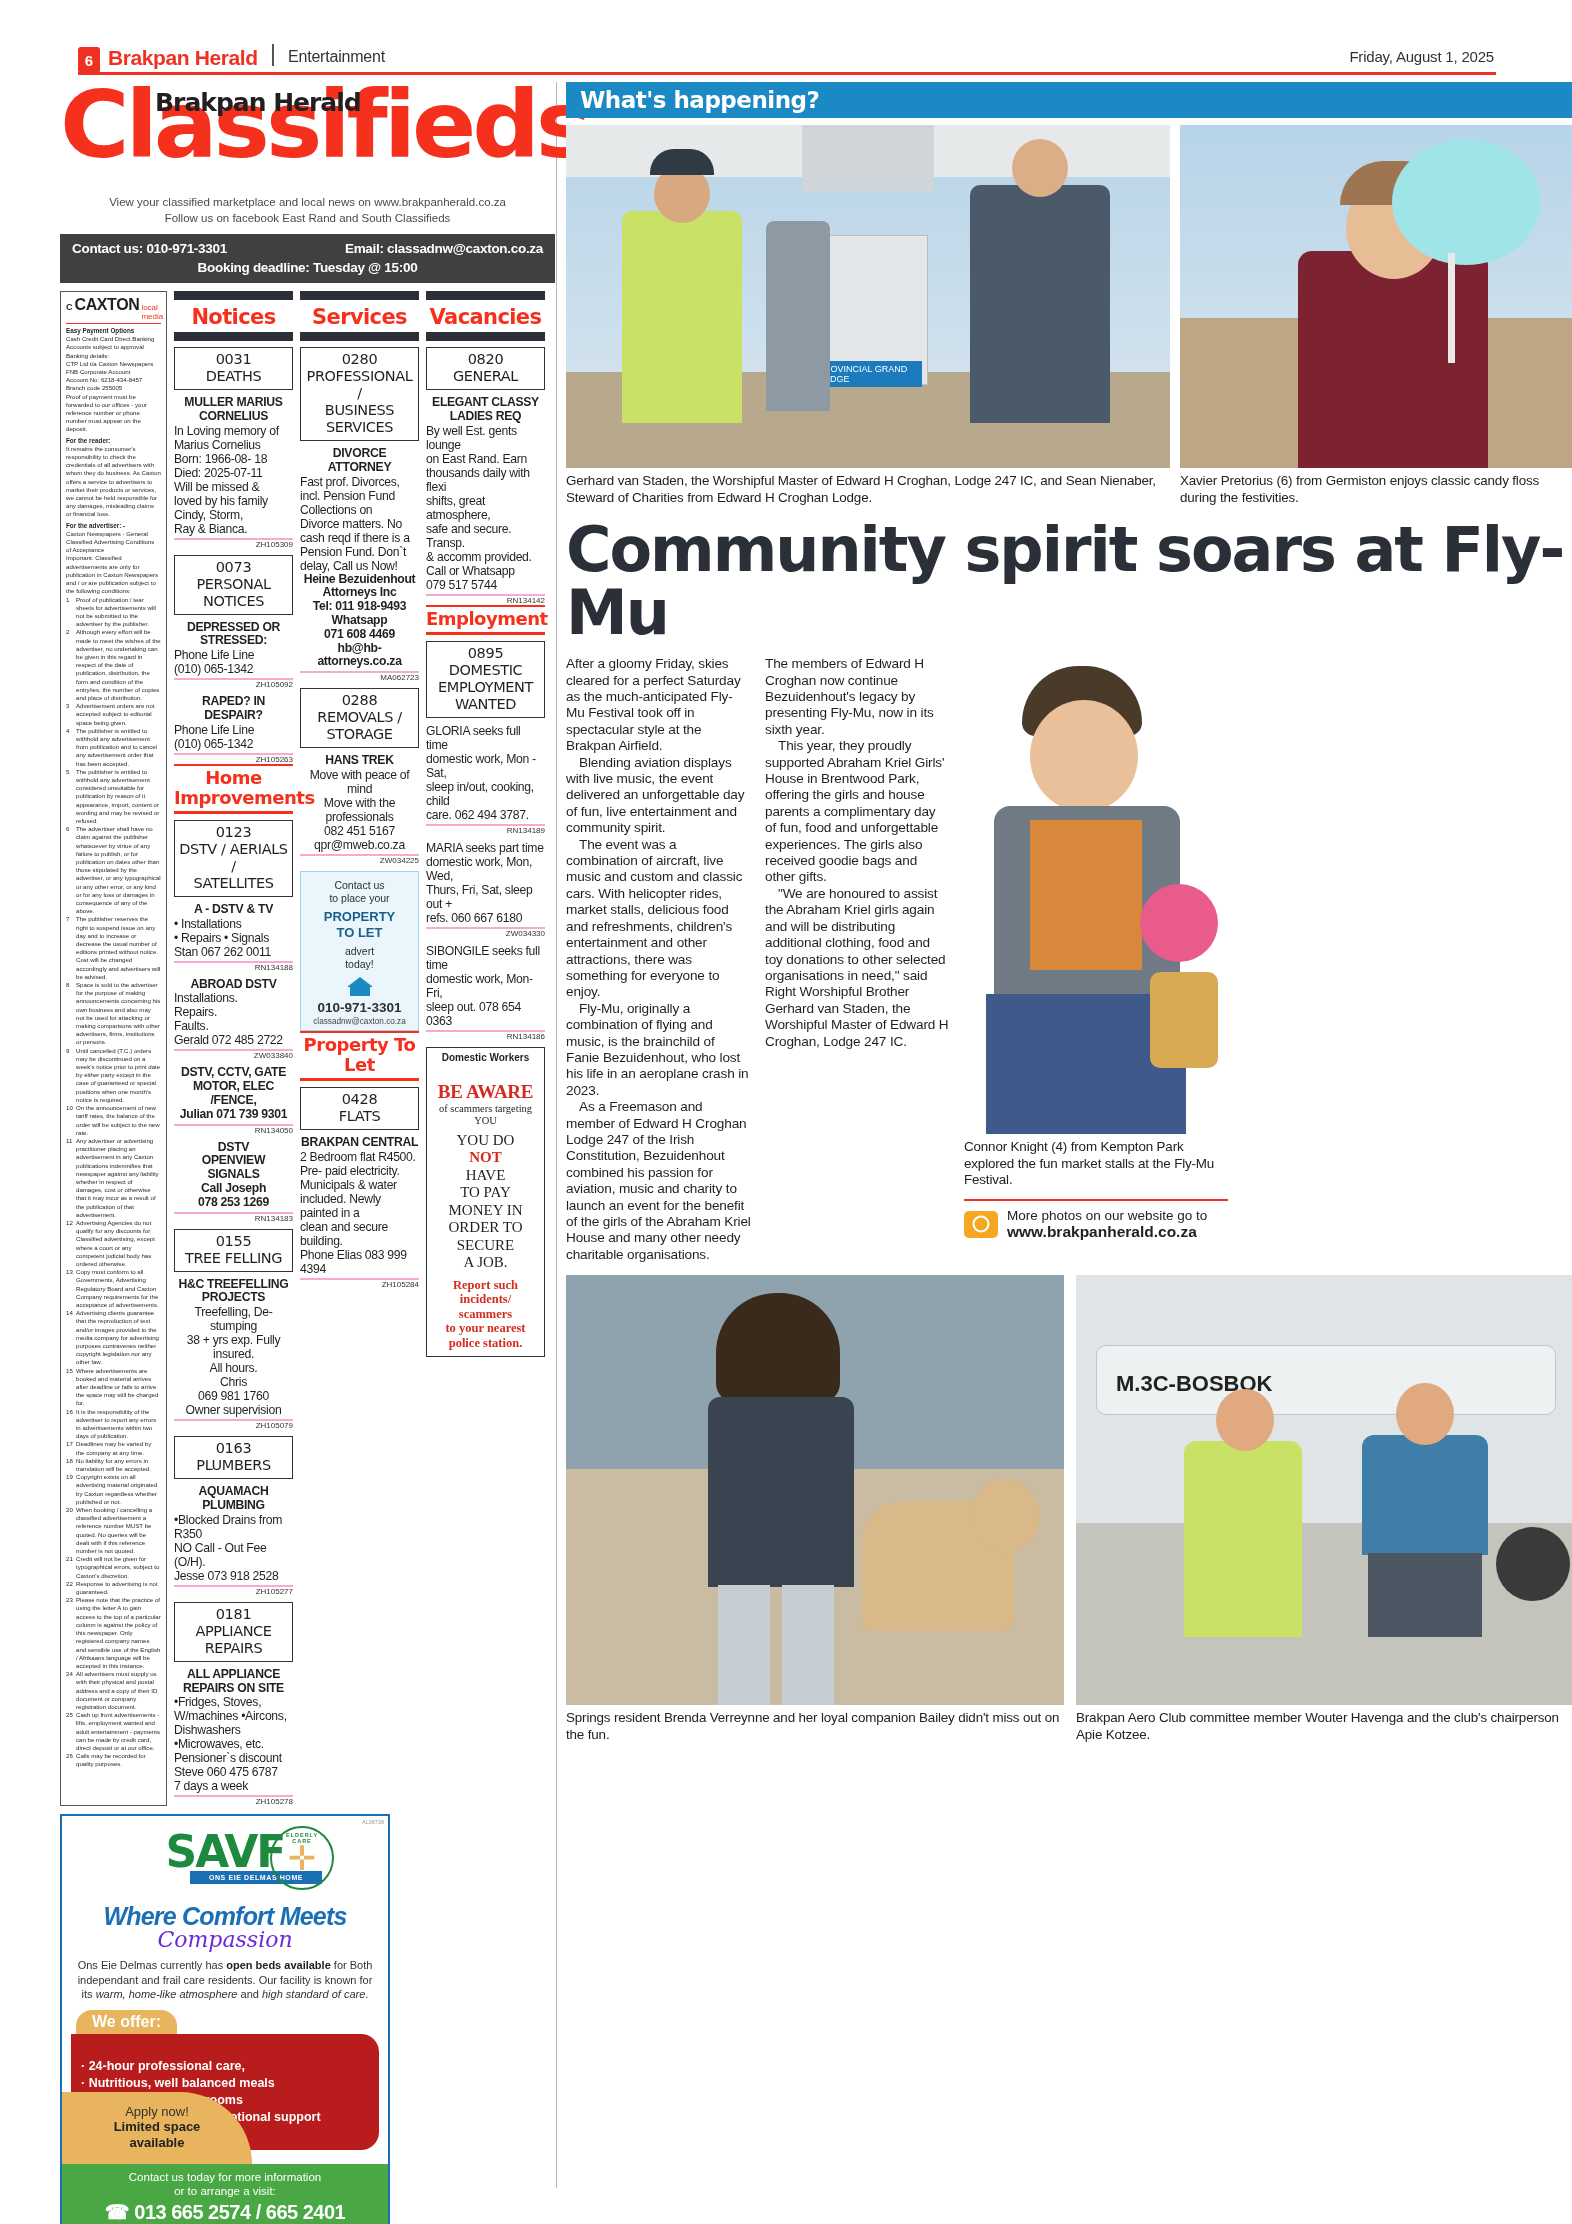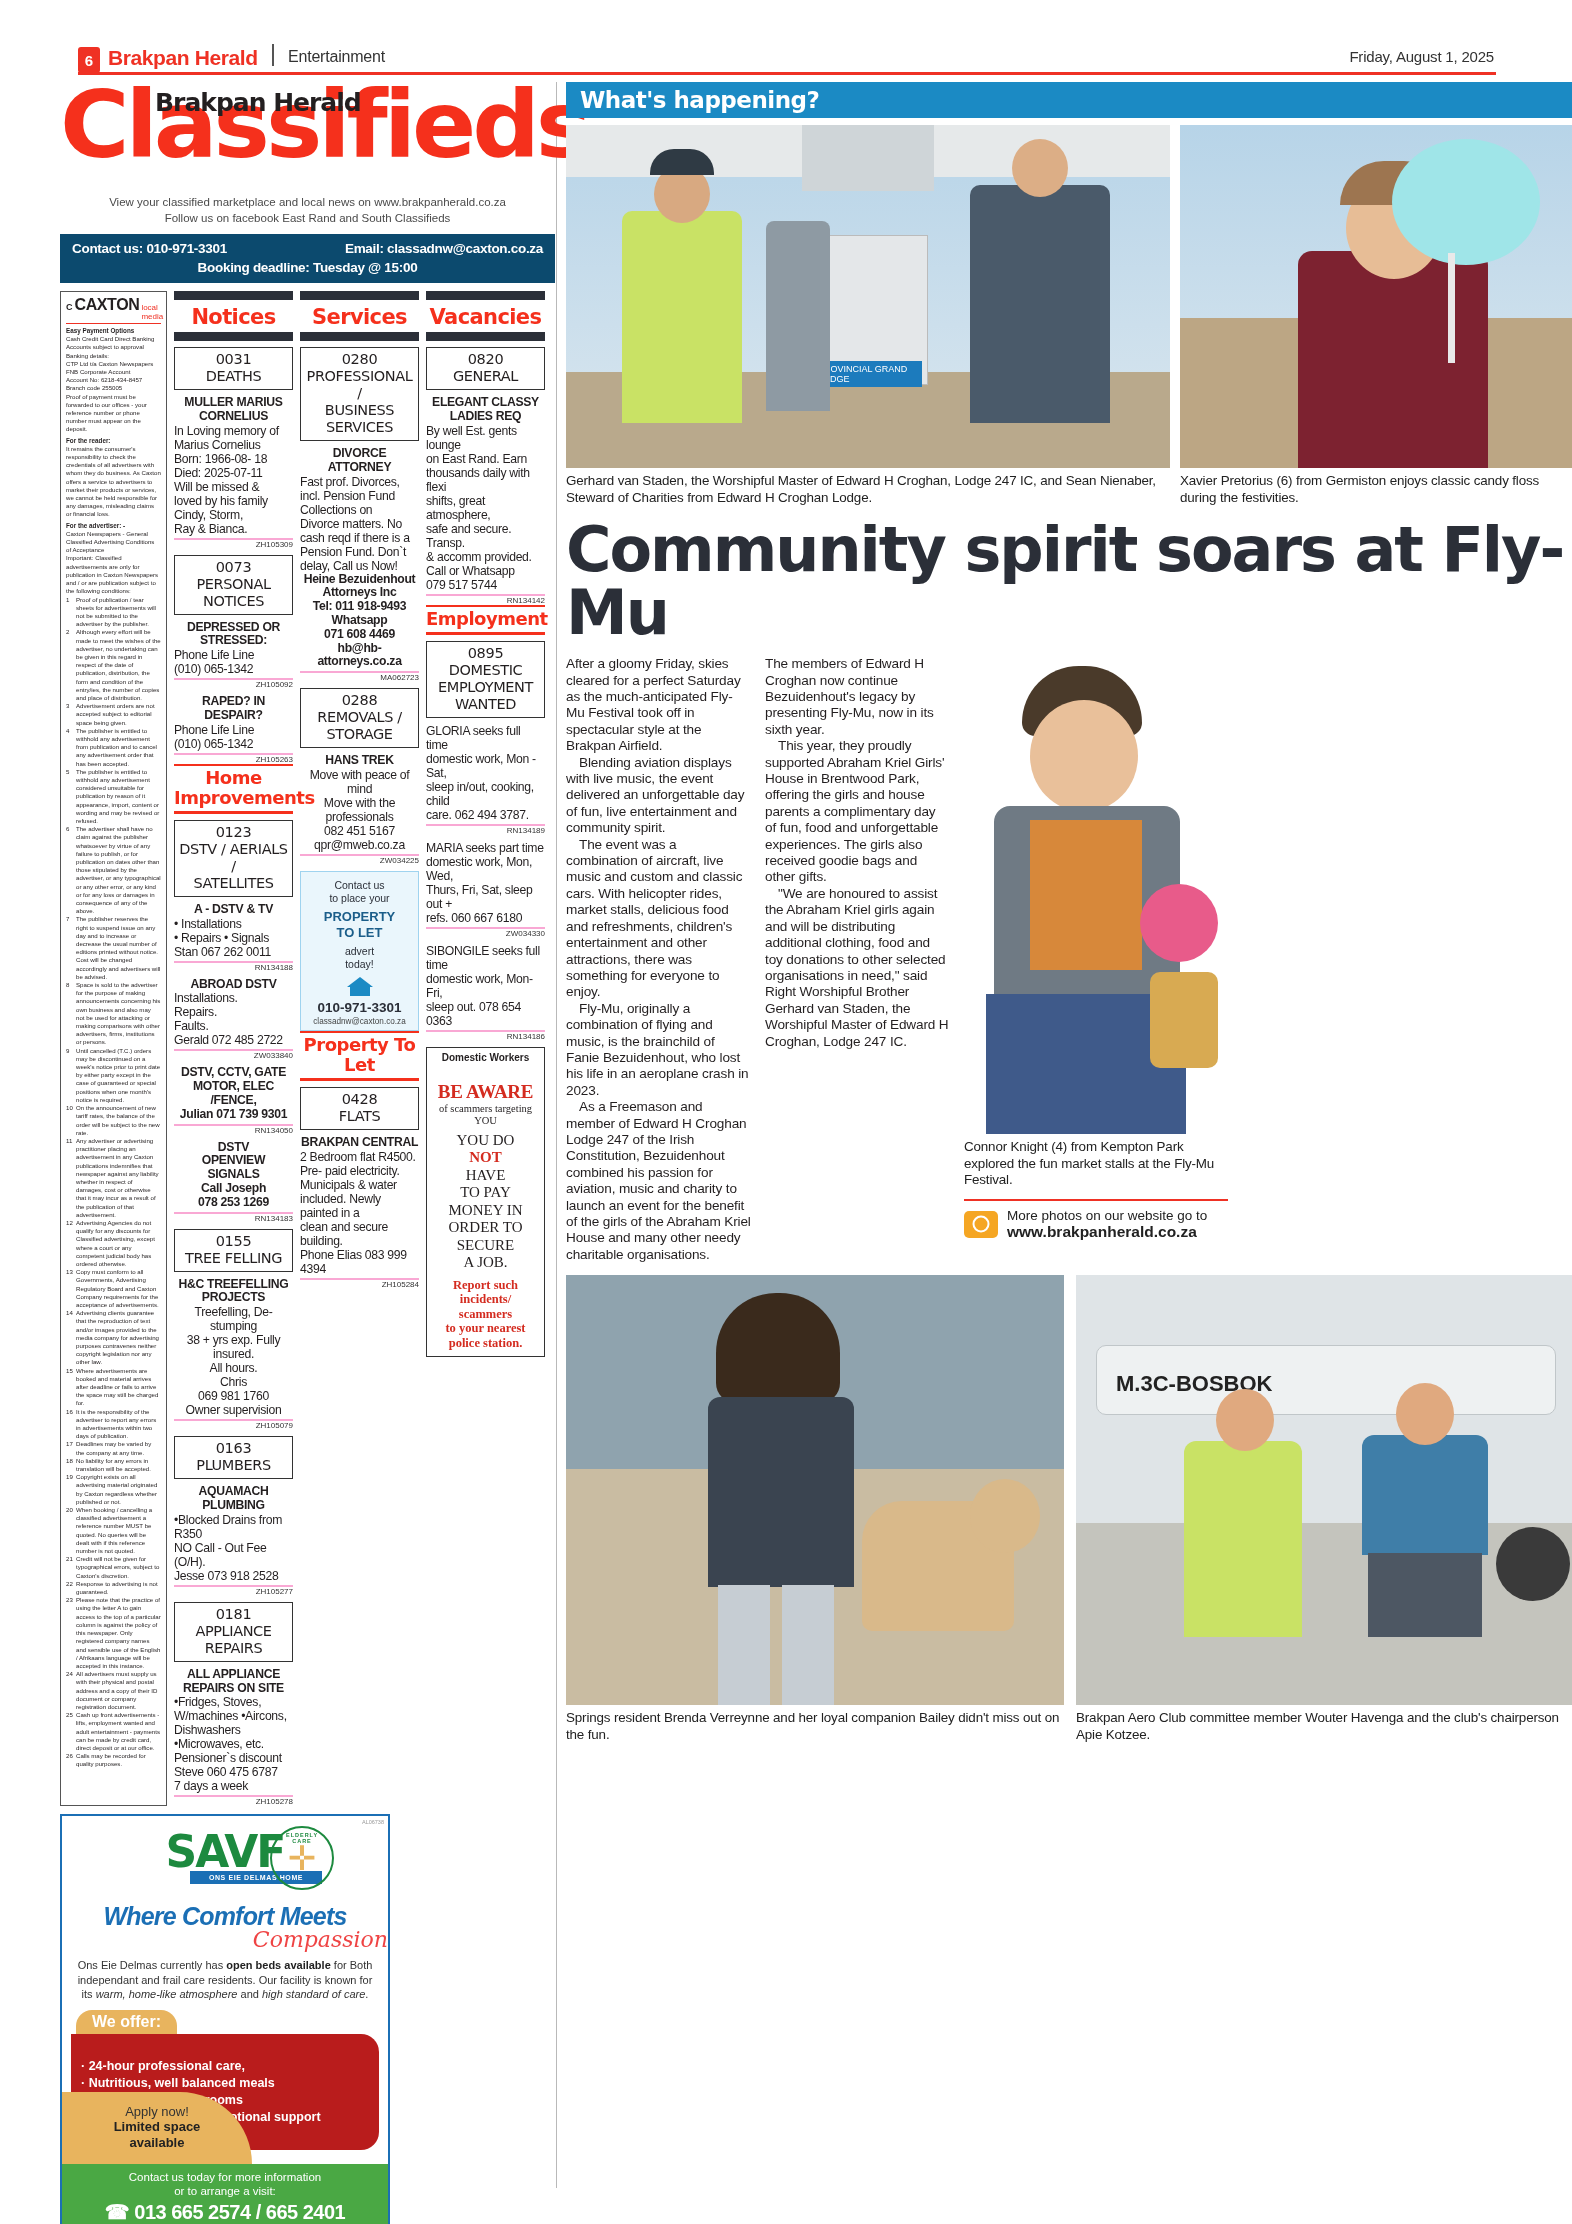--- a/index.html
+++ b/index.html
@@ -60,21 +60,21 @@
     font-size: 25px; font-weight: 800; color: #231f20;
     letter-spacing: -1px; font-family: "DejaVu Sans", sans-serif;
   }
   .cl-tagline {
     width: 495px; text-align: center; font-size: 11.5px; color: #4a4a4a;
     line-height: 16px; margin-top: 2px;
   }
 
   
   .contact-bar {
-    width: 495px; background: #0c4a6e; color: #fff; margin-top: 8px;
+    width: 495px; background: #404040; color: #fff; margin-top: 8px;
     padding: 7px 12px 8px 12px;
   }
   .cb-row1 { display: flex; justify-content: space-between; font-size: 13.5px; font-weight: bold; letter-spacing: -0.3px;}
   .cb-row2 { text-align: center; font-size: 13.5px; font-weight: bold; margin-top: 4px; letter-spacing: -0.3px;}
 
   
   .cls-grid { display: flex; gap: 7px; margin-top: 8px; width: 495px; }
   .cls-terms { width: 107px; border: 1px solid #555; padding: 4px 5px; }
   .cls-col { width: 119px; }
 
@@ -148,21 +148,21 @@
     border: 2px solid #1b6fb5; background: #ffffff; overflow: hidden;
   }
   .savf-code { position: absolute; right: 4px; top: 3px; font-size: 5.5px; color: #999; }
   .savf-logo { position: relative; height: 72px; margin-top: 10px; text-align: center;}
   .savf-word { font-size: 44px; font-weight: 800; color: #1d8a3f; letter-spacing: -2px; font-family: "DejaVu Sans", sans-serif; display:inline-block; }
   .savf-bluebar { width: 132px; height: 13px; background: #1b6fb5; color:#fff; font-size: 7px; font-weight:bold; letter-spacing:0.6px; display:flex; align-items:center; justify-content:center; margin: -6px auto 0 128px;}
   .savf-seal { position: absolute; right: 54px; top: 0px; width: 64px; height: 64px; border: 2.5px solid #1d8a3f; border-radius: 50%; }
   .savf-seal .cross { position: absolute; left: 50%; top: 50%; transform: translate(-50%,-50%); color:#e8b45e; font-size: 34px; }
   .savf-seal .ring-txt { position:absolute; left:50%; top:4px; transform:translateX(-50%); font-size:5.5px; color:#1d8a3f; font-weight:bold; letter-spacing:1px;}
   .savf-h { text-align:center; font-size: 25px; font-weight: 800; font-style: italic; color: #1b6fb5; letter-spacing:-0.8px; margin-top: 4px;}
-  .savf-script { text-align:right; font-size: 22px; font-style: italic; color: #ef4444; font-family:"DejaVu Serif", serif; margin-top:-4px;}
+  .savf-script { text-align:center; font-size: 22px; font-style: italic; color: #6d28d9; font-family:"DejaVu Serif", serif; margin-top:-4px;}
   .savf-body { font-size: 11px; line-height: 14.5px; text-align:center; color:#333; padding: 6px 12px 0 12px;}
   .savf-body b { font-weight: bold; color:#222; }
   .savf-body i { font-style: italic; }
   .savf-offer-tab { background:#e8b45e; color:#fff; font-size:16px; font-weight:bold; border-radius: 16px 16px 0 0; padding: 3px 16px; display:inline-block; margin-left: 14px; margin-top: 8px;}
   .savf-offer-box { background:#b91c1c; color:#fff; border-radius: 0 18px 18px 18px; padding: 24px 10px; margin: 0 9px; font-size: 12.5px; line-height: 17px; font-weight: 600;}
   .savf-apply { position:absolute; left: 0; bottom: 78px; width: 190px; height: 72px; background:#e8b45e; border-radius: 0 95px 0 0; text-align:center; padding-top: 12px;}
   .savf-apply .l1 { font-size: 13px; color:#333; }
   .savf-apply .l2 { font-size: 13px; font-weight:bold; color:#222; line-height: 16px;}
   .savf-green { position:absolute; left:0; bottom:0; width:100%; height: 78px; background:#4aa844; color:#fff; text-align:center; padding-top: 6px;}
   .savf-green .c1 { font-size: 11.5px; line-height: 14px; }

